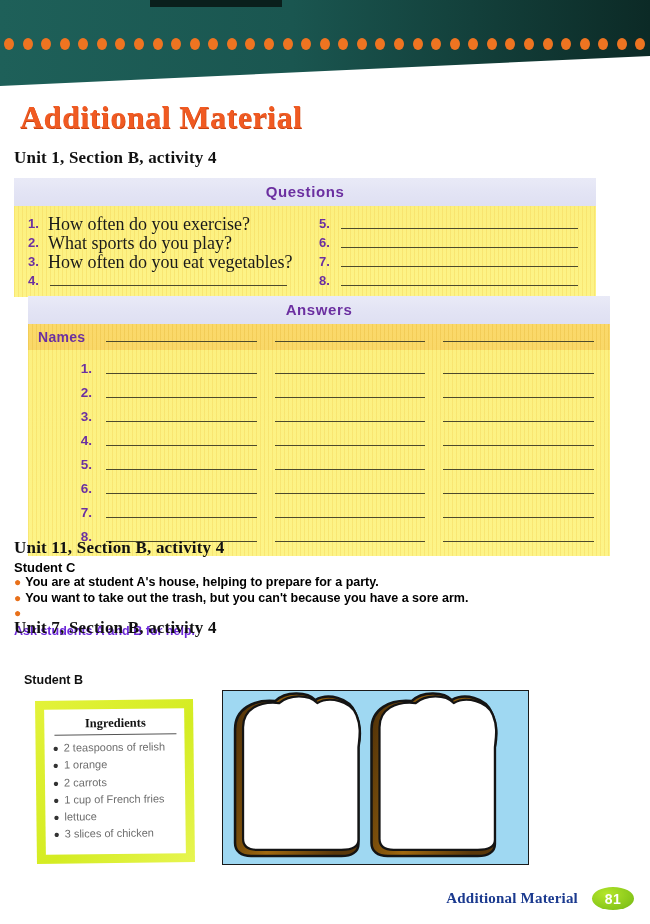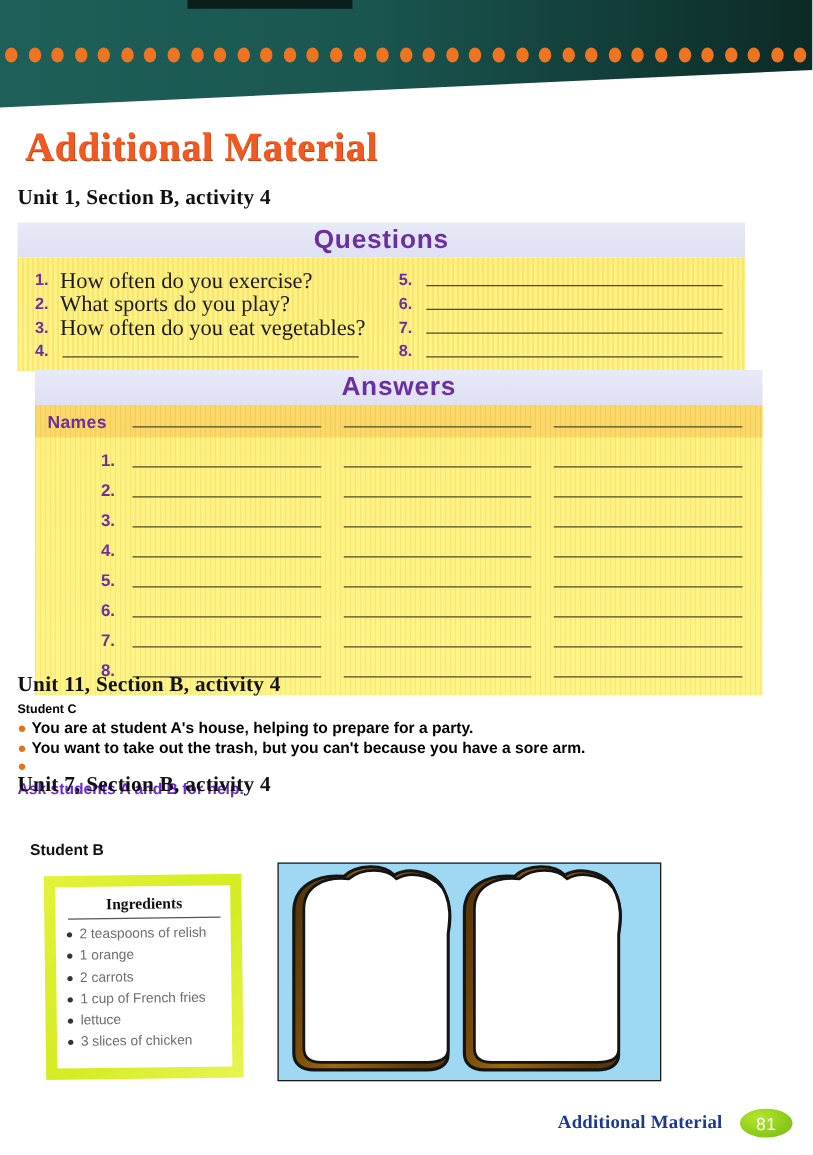--- a/index.html
+++ b/index.html
@@ -46,21 +46,21 @@
 
   
   .qpanel{position:absolute;left:14px;top:178px;width:582px;}
   .band{
     width:100%;height:28px;
     background:linear-gradient(to bottom,#e9eaf7 0%,#e2e3f4 60%,#dfe0f2 100%);
     text-align:center;
   }
   .band span{
     font-family:"Liberation Sans",sans-serif;
-    font-weight:bold;font-size:21px;color:#6b2fa0;
+    font-weight:bold;font-size:15px;color:#6b2fa0;
     line-height:28px;letter-spacing:.6px;
   }
   .ybox{
     width:100%;
     background:
       repeating-linear-gradient(90deg,
         rgba(244,214,92,.45) 0px, rgba(244,214,92,.45) 1px,
         rgba(255,248,170,0) 1px, rgba(255,248,170,0) 4px),
       linear-gradient(to bottom,#fcf07f,#fdf488);
   }
@@ -113,21 +113,21 @@
 
   
   .gw{position:absolute;left:14px;top:558px;width:620px;}
   .gw-title{
     font-family:"Liberation Sans",sans-serif;
     font-weight:bold;font-size:20px;color:#000;letter-spacing:.3px;
     line-height:22px;
   }
   .gw-sub{
     font-family:"Liberation Sans",sans-serif;
-    font-weight:bold;font-size:10px;color:#000;margin-top:2px;line-height:15px;
+    font-weight:bold;font-size:13px;color:#000;margin-top:2px;line-height:15px;
   }
   .gw-li{
     font-family:"Liberation Sans",sans-serif;
     font-weight:bold;font-size:12.5px;color:#000;line-height:15.5px;
     display:flex;align-items:flex-start;
   }
   .gw-bullet{color:#e8701a;font-size:12px;margin-right:4px;line-height:15.5px;}
   .gw-foot{
     font-family:"Liberation Sans",sans-serif;
     font-weight:bold;font-size:12.5px;color:#6d28d9;line-height:16px;margin-top:1px;
@@ -177,21 +177,21 @@
   .footer-label{
     font-family:"Liberation Serif",serif;font-weight:bold;
     font-size:15px;color:#1b3a8f;letter-spacing:.2px;
   }
   .pagebadge{
     margin-left:14px;width:42px;height:23px;border-radius:50%;
     background:radial-gradient(ellipse at 35% 30%,#b4e62a,#86c61a 70%,#6fae12);
     display:flex;align-items:center;justify-content:center;
   }
   .pagebadge span{
-    font-family:"Liberation Sans",sans-serif;font-weight:normal;
+    font-family:"Liberation Sans",sans-serif;font-weight:bold;
     font-size:14px;color:#ffffff;letter-spacing:.5px;
   }
 </style>
 </head>
 <body>
 
 <div class="page">
 
   <div class="banner-wrap">
     <div class="banner">

